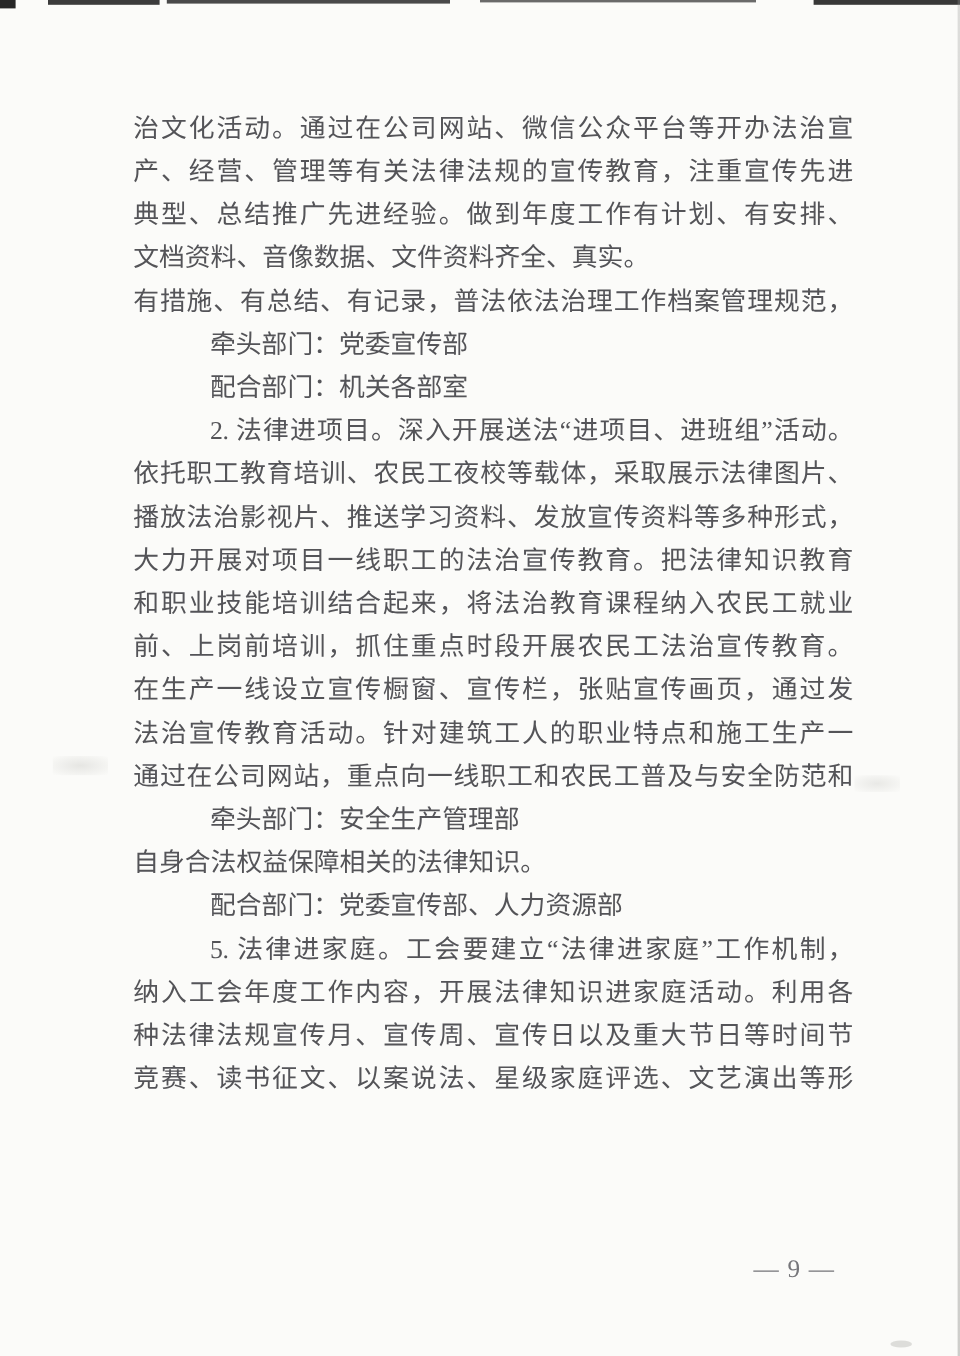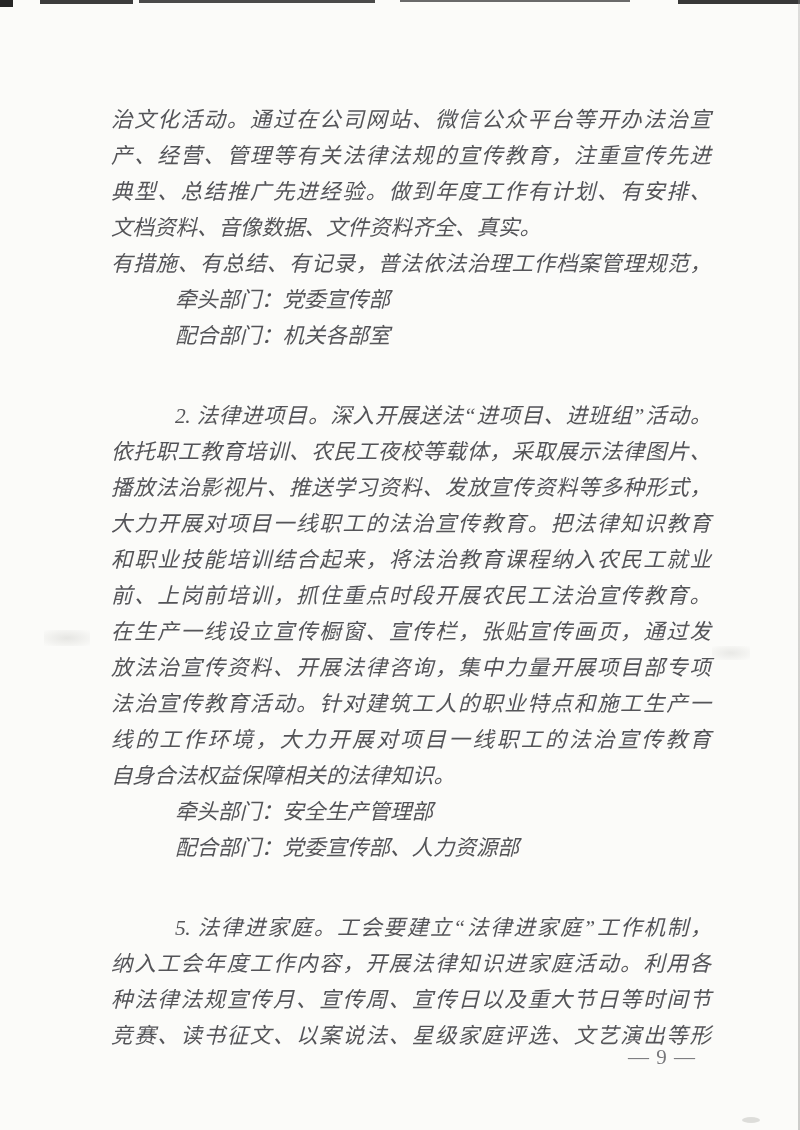--- a/index.html
+++ b/index.html
@@ -8,35 +8,34 @@
     width: 800px;
     height: 1130px;
     background: #fbfbf9;
     overflow: hidden;
     font-family: "Liberation Serif", serif;
   }
   
   .textblock {
     position: absolute;
     left: 111px;
-    top: 102px;
+    top: 89px;
     width: 600px;
-    font-style: italic;
   }
   .ln {
     height: 36px;
     line-height: 36px;
     font-size: 21.5px;
     color: #545458;
     white-space: normal;
     text-rendering: optimizeLegibility;
   }
   .fill { text-align: justify; text-align-last: justify; }
   .ind  { text-indent: 64px; }
-  .num  { letter-spacing: -0.4px; margin-top: 44px; }
+  .num  { letter-spacing: -0.4px; }
   
   .pagenum {
     position: absolute;
     top: 1042px;
     left: 611px;
     width: 102px;
     height: 30px;
     line-height: 30px;
     text-align: center;
     font-size: 21px;
@@ -90,26 +89,25 @@
     <div class="ln ind">牵头部门：党委宣传部</div>
     <div class="ln ind">配合部门：机关各部室</div>
 
     <div class="ln ind fill num">2. 法律进项目。深入开展送法“进项目、进班组”活动。</div>
     <div class="ln fill">依托职工教育培训、农民工夜校等载体，采取展示法律图片、</div>
     <div class="ln fill">播放法治影视片、推送学习资料、发放宣传资料等多种形式，</div>
     <div class="ln fill">大力开展对项目一线职工的法治宣传教育。把法律知识教育</div>
     <div class="ln fill">和职业技能培训结合起来，将法治教育课程纳入农民工就业</div>
     <div class="ln fill">前、上岗前培训，抓住重点时段开展农民工法治宣传教育。</div>
     <div class="ln fill">在生产一线设立宣传橱窗、宣传栏，张贴宣传画页，通过发</div>
-    <div class="ln fill">放法治宣传资料、开展法律咨询，集中力量开展项目部专项</div>
     <div class="ln fill">法治宣传教育活动。针对建筑工人的职业特点和施工生产一</div>
-    <div class="ln fill">线的工作环境，大力开展对项目一线职工的法治宣传教育</div>
+    <div class="ln fill">通过在公司网站，重点向一线职工和农民工普及与安全防范和</div>
+    <div class="ln ind">牵头部门：安全生产管理部</div>
+
     <div class="ln">自身合法权益保障相关的法律知识。</div>
-
-    <div class="ln ind">牵头部门：安全生产管理部</div>
     <div class="ln ind">配合部门：党委宣传部、人力资源部</div>
 
     <div class="ln ind fill num">5. 法律进家庭。工会要建立“法律进家庭”工作机制，</div>
     <div class="ln fill">纳入工会年度工作内容，开展法律知识进家庭活动。利用各</div>
     <div class="ln fill">种法律法规宣传月、宣传周、宣传日以及重大节日等时间节</div>
     <div class="ln fill">竞赛、读书征文、以案说法、星级家庭评选、文艺演出等形</div>
 
   </div>
 
   <div class="pagenum">— 9 —</div>

